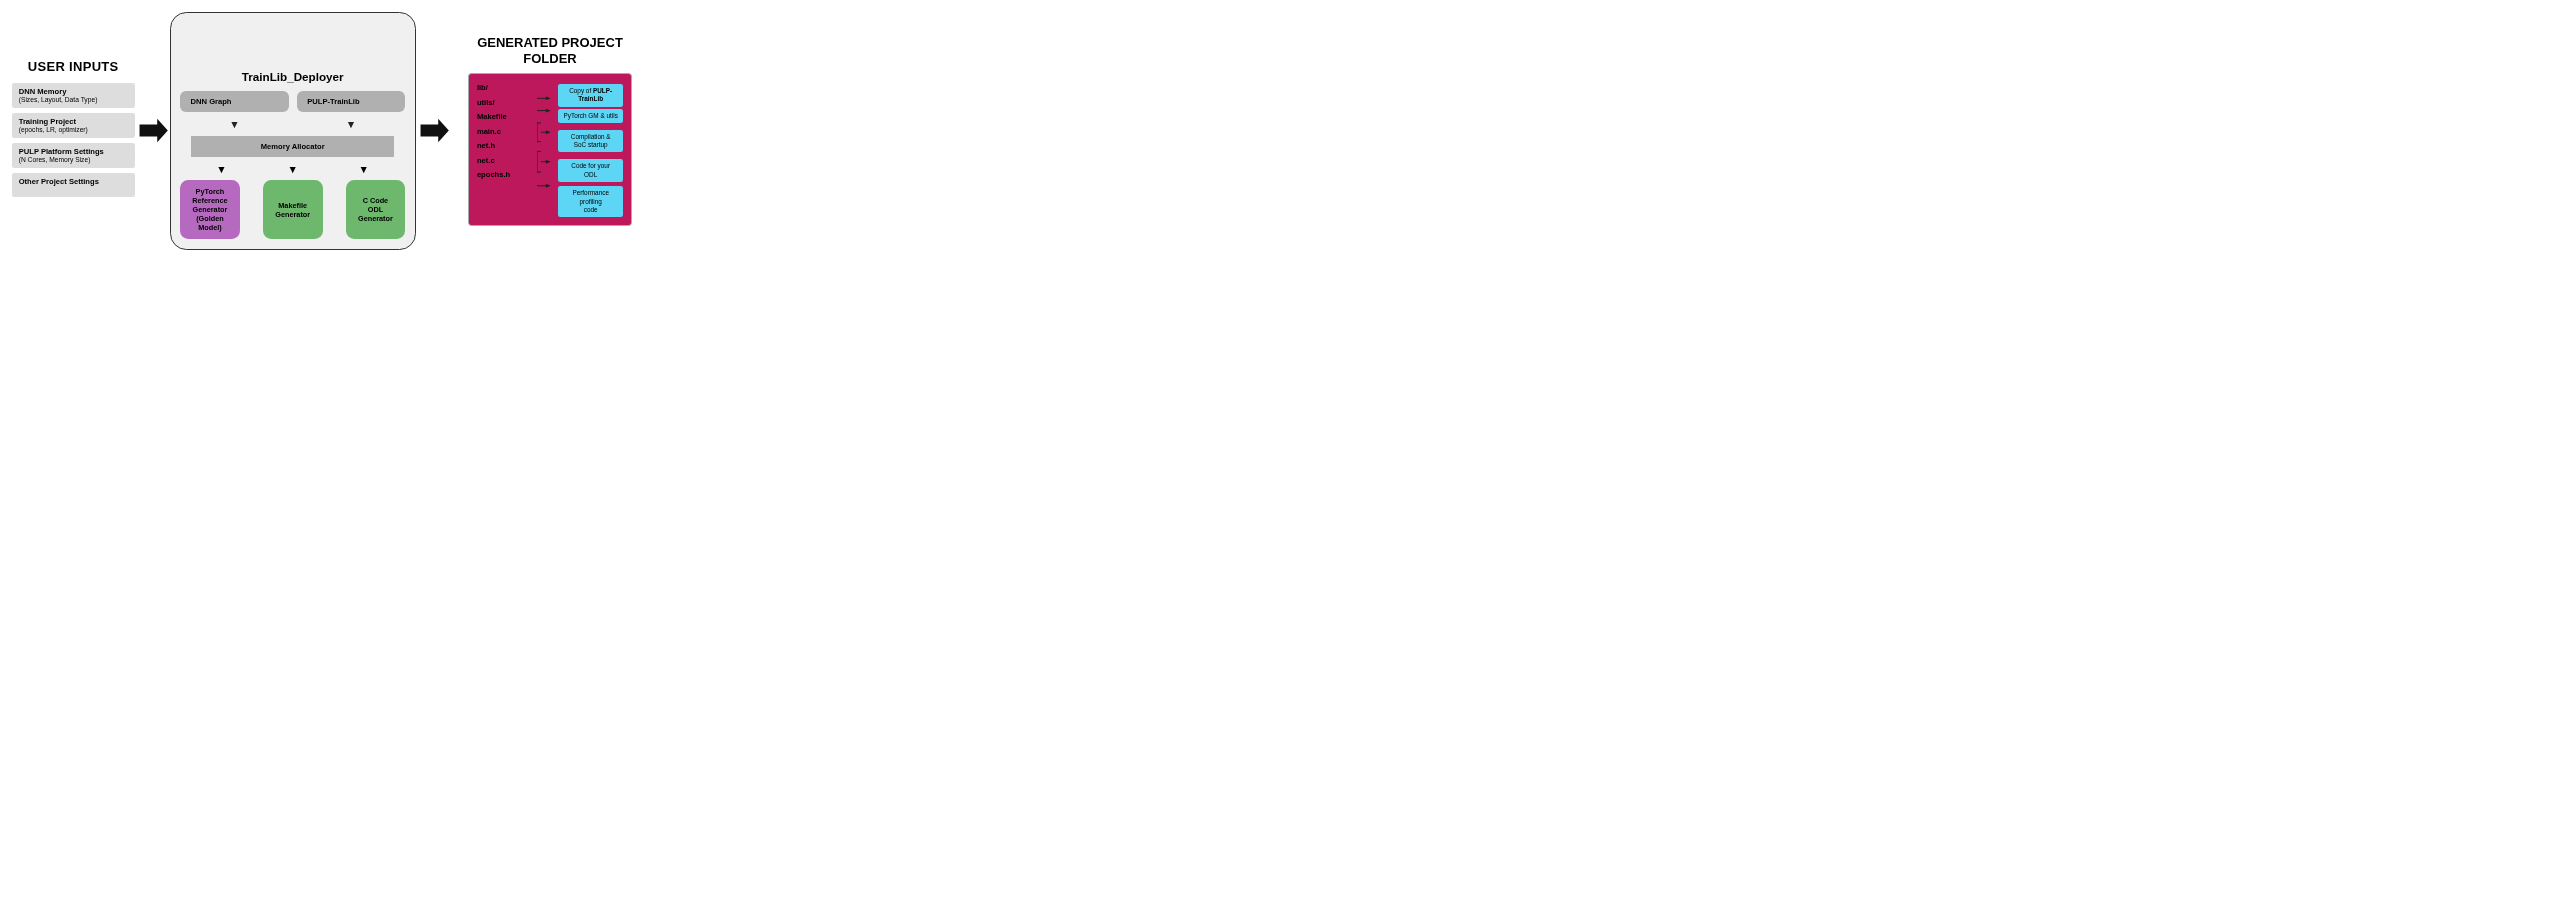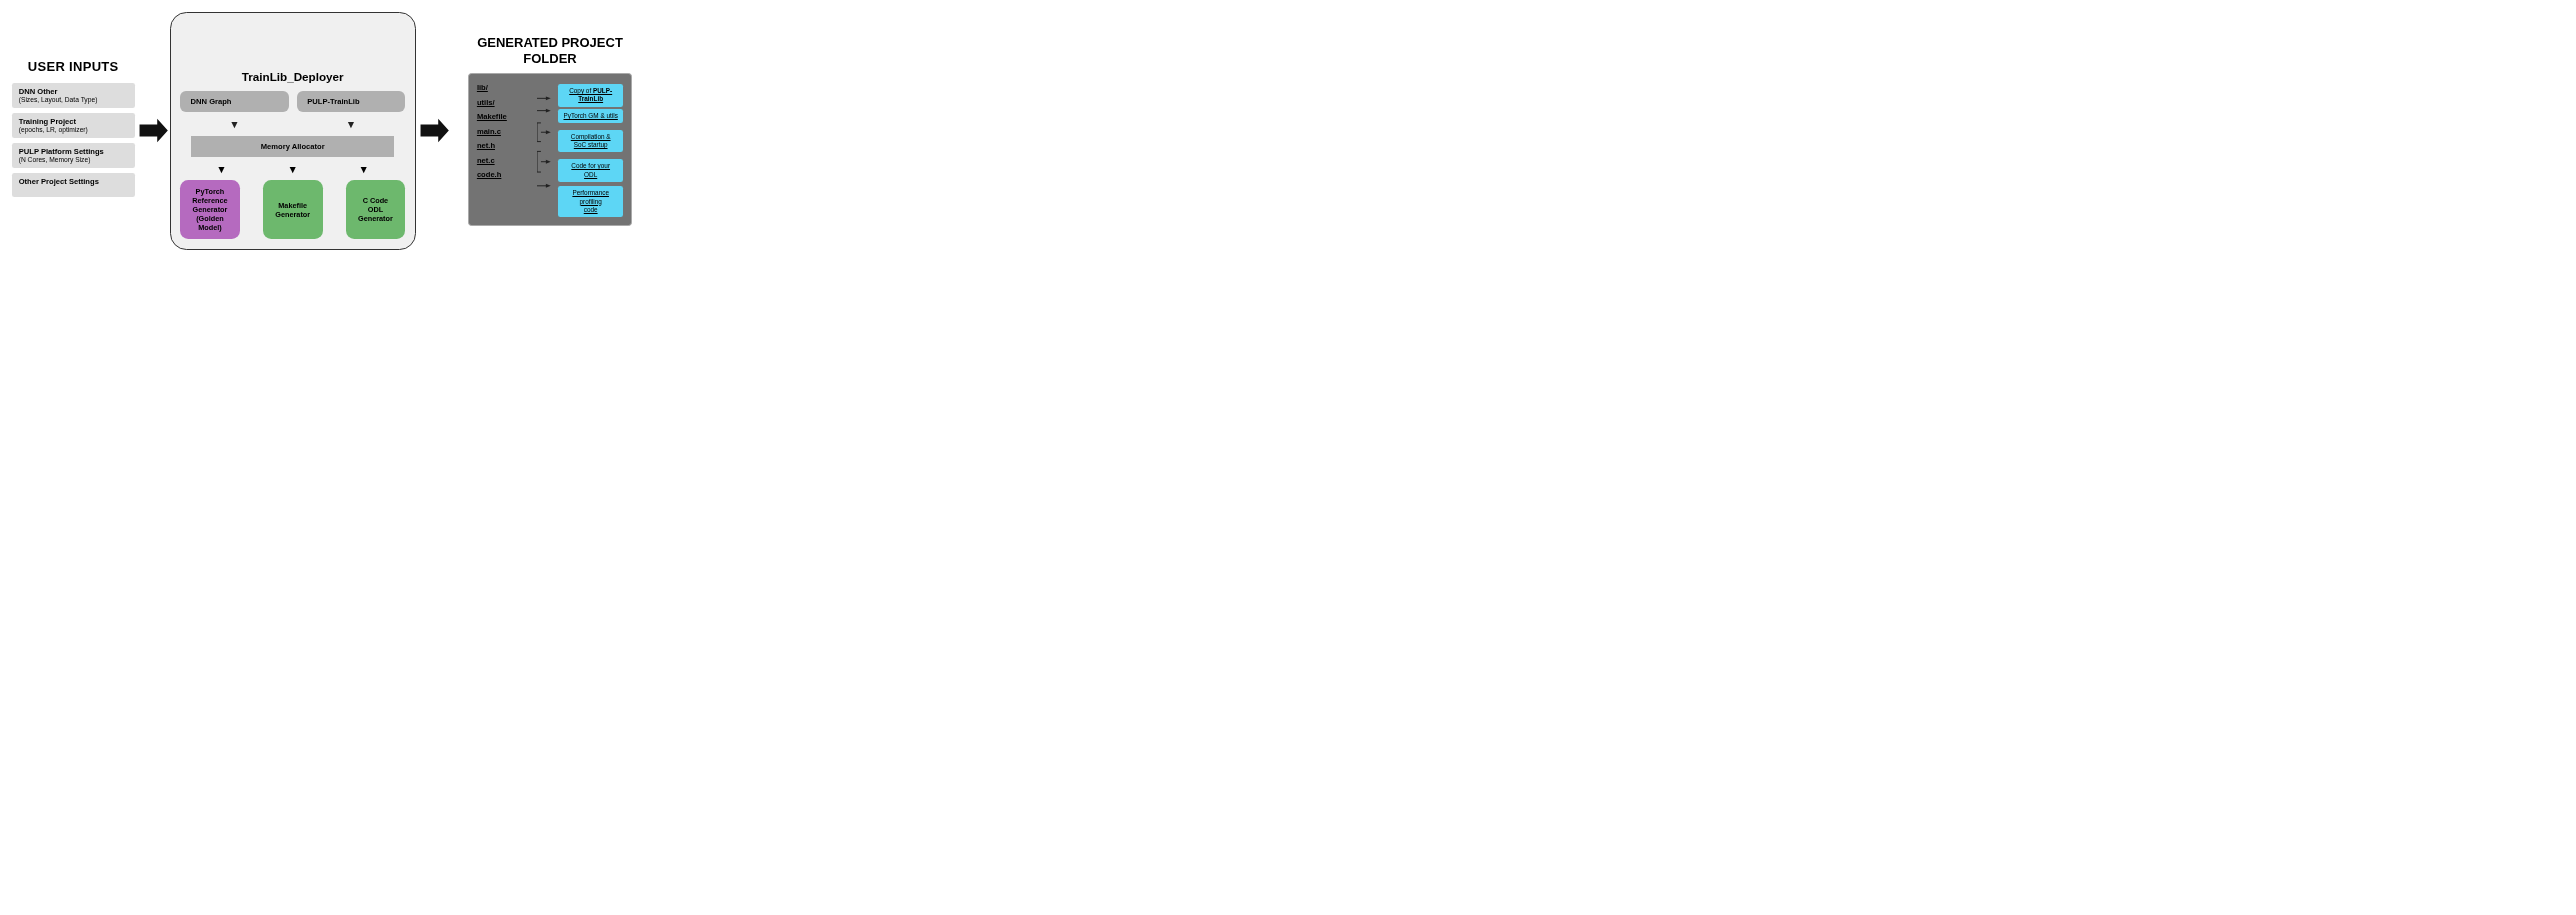--- a/index.html
+++ b/index.html
@@ -172,28 +172,27 @@
       font-size: 13px;
       font-weight: 900;
       text-align: center;
       width: 100%;
       margin-bottom: 7px;
       line-height: 1.2;
     }
     .generated-inner {
       border: 1.2px solid #aaa;
       border-radius: 3.5px;
-      background: #737373;
+      background: #be185d;
       padding: 8.2px 8.2px 8.2px 8.2px;
       width: 100%;
       display: flex;
       align-items: flex-start;
       gap: 16px;
       position: relative;
-      text-decoration: underline;
     }
     .file-list {
       display: flex;
       flex-direction: column;
       gap: 2.3px;
       min-width: 41px;
       padding-right: 3.5px;
     }
     .file-name {
       font-size: 7.6px;
@@ -216,21 +215,21 @@
   </style>
 </head>
 <body>
 
 <div class="diagram">
 
   <div class="user-inputs">
     <div class="user-inputs-title">USER INPUTS</div>
 
     <div class="input-box">
-      <div class="input-box-title">DNN Other</div>
+      <div class="input-box-title">DNN Memory</div>
       <div class="input-box-sub">(Sizes, Layout, Data Type)</div>
     </div>
 
     <div class="input-box">
       <div class="input-box-title">Training Project</div>
       <div class="input-box-sub">(epochs, LR, optimizer)</div>
     </div>
 
     <div class="input-box">
       <div class="input-box-title">PULP Platform Settings</div>
@@ -294,21 +293,21 @@
 
     <div class="generated-inner">
 
       <div class="file-list">
         <div class="file-name">lib/</div>
         <div class="file-name">utils/</div>
         <div class="file-name">Makefile</div>
         <div class="file-name">main.c</div>
         <div class="file-name">net.h</div>
         <div class="file-name">net.c</div>
-        <div class="file-name">code.h</div>
+        <div class="file-name">epochs.h</div>
       </div>
 
       <div style="display:flex; align-items:stretch; margin-left:3.5px;">
 
         <svg width="23.4" height="129" viewBox="0 0 40 220" xmlns="http://www.w3.org/2000/svg">
 
           <line x1="0" y1="12" x2="20" y2="12" stroke="#222" stroke-width="2"></line>
           <polygon points="18,8 28,12 18,16" fill="#222"></polygon>
 
           <line x1="0" y1="37" x2="20" y2="37" stroke="#222" stroke-width="2"></line>

